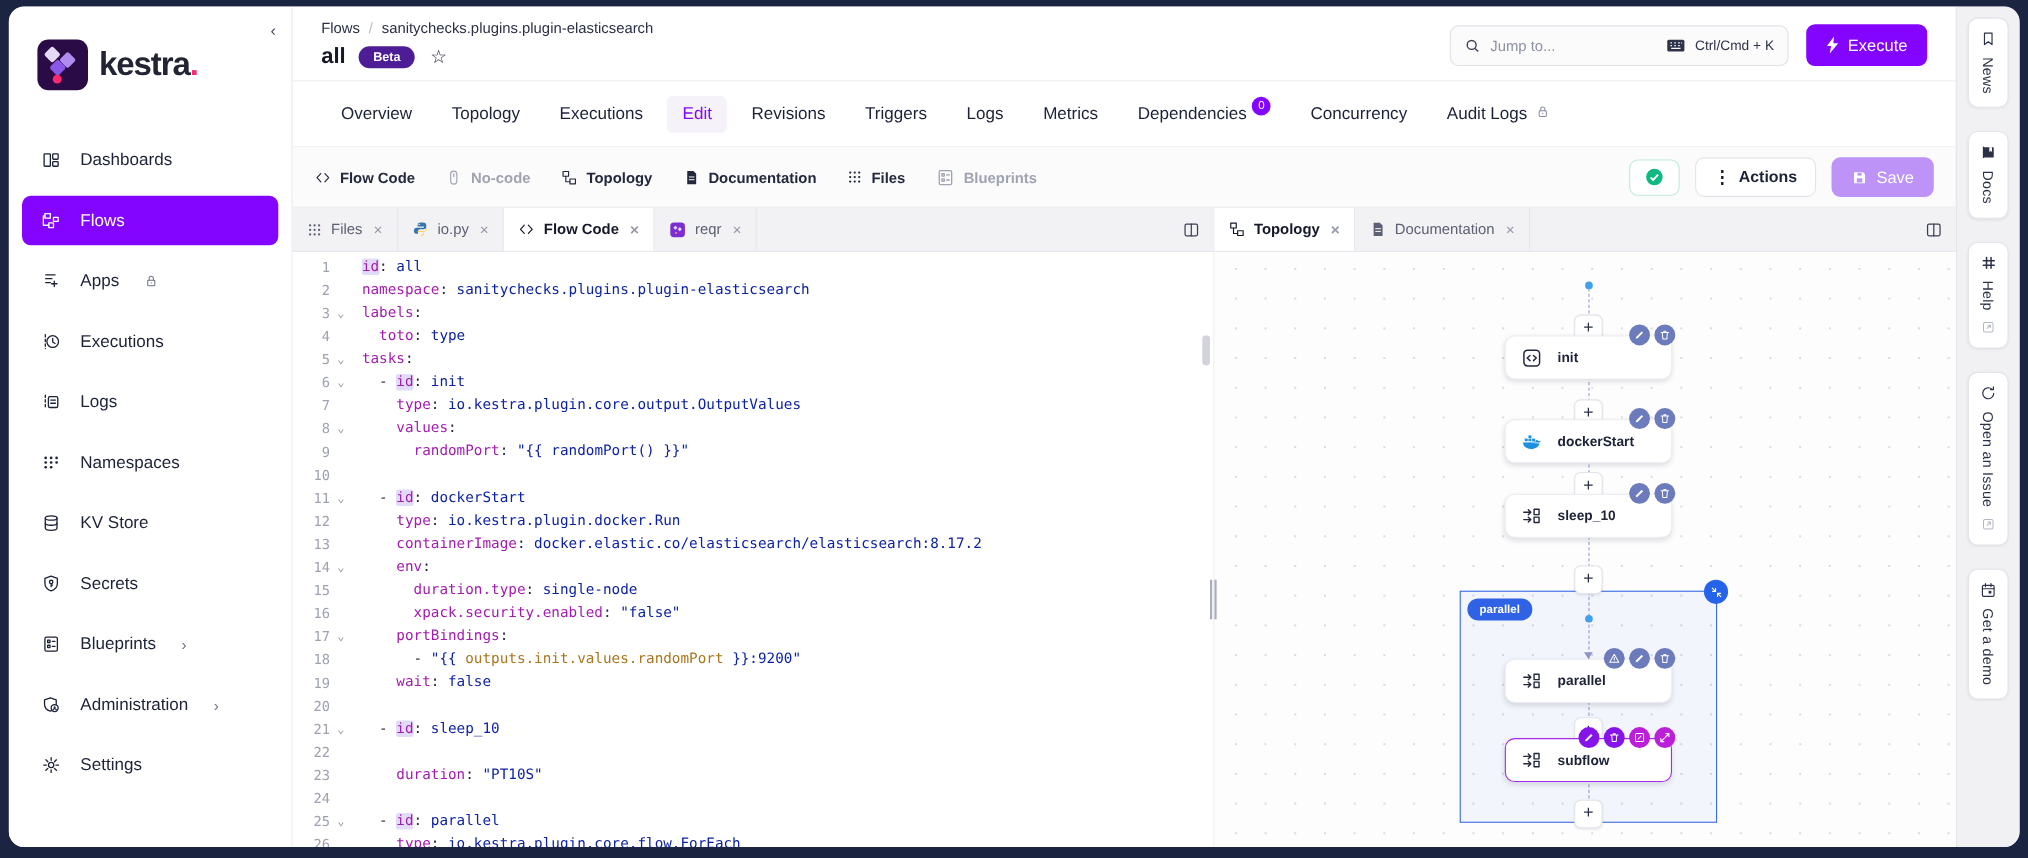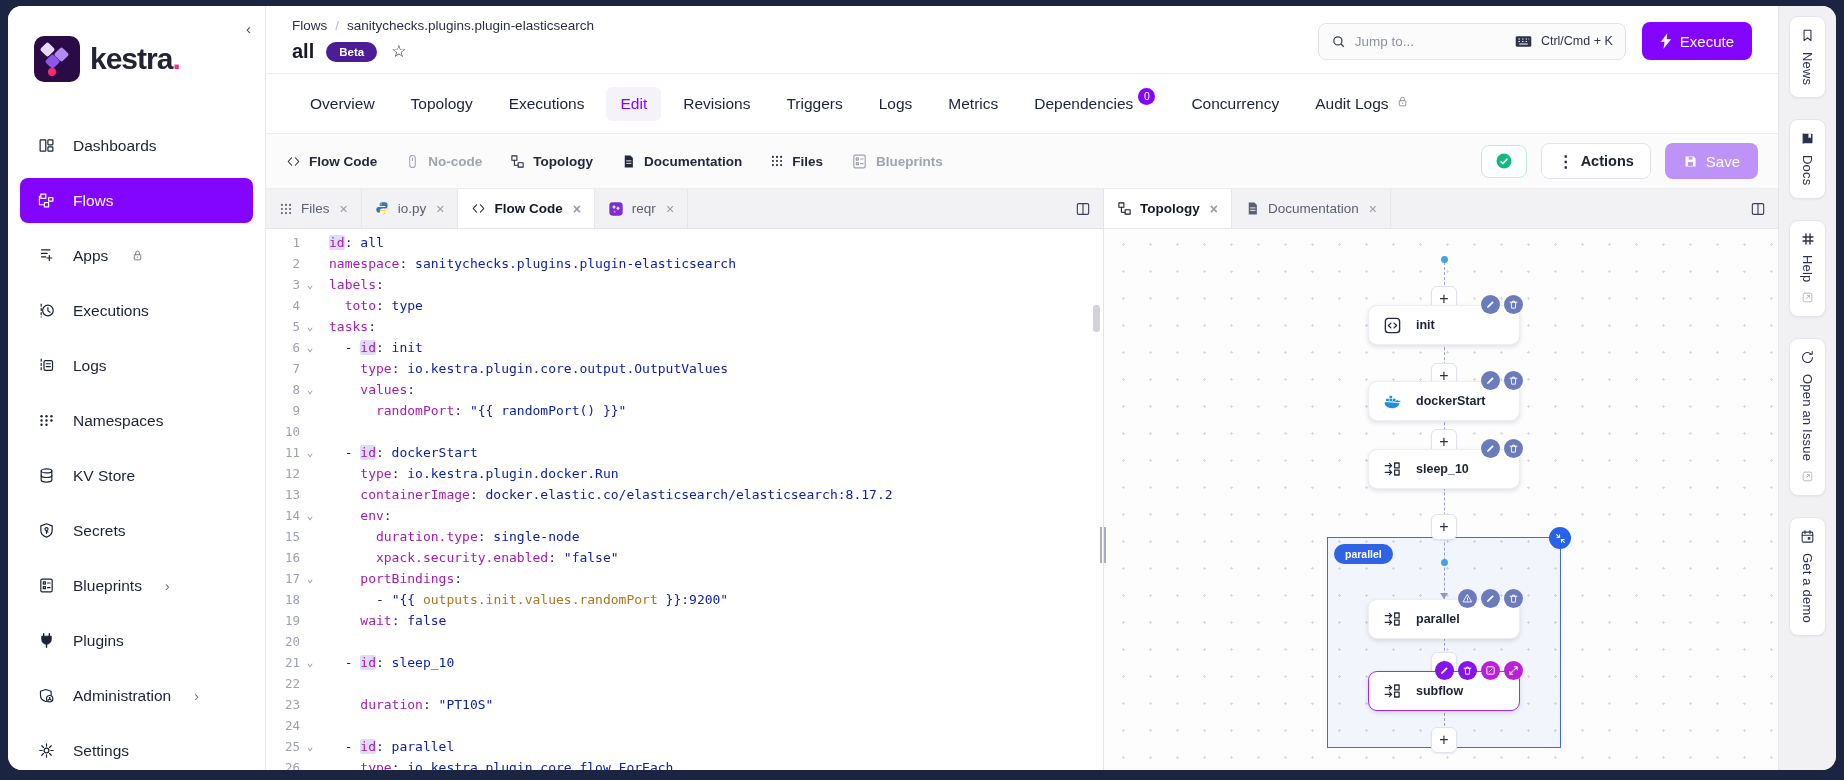--- a/index.html
+++ b/index.html
@@ -245,30 +245,20 @@
               <rect x="7.5" y="13.5" width="3" height="3"></rect>
               <path d="M13.5 15h3.5"></path>
             </svg>
           </span>
           <span>Blueprints</span>
           <span class="chev">›</span>
         </div>
         <div class="nav-item">
           <span class="nicon">
             <svg width="17" height="17" viewBox="0 0 24 24" fill="none" stroke="currentColor" stroke-width="1.7" stroke-linecap="round" stroke-linejoin="round">
-              <path d="M8 6V2.5M16 6V2.5" stroke-width="2"></path>
-              <path d="M5.5 6h13v4.5a6.5 6.5 0 0 1-13 0z" fill="currentColor"></path>
-              <path d="M12 17.5v4" stroke-width="2"></path>
-            </svg>
-          </span>
-          <span>Plugins</span>
-        </div>
-        <div class="nav-item">
-          <span class="nicon">
-            <svg width="17" height="17" viewBox="0 0 24 24" fill="none" stroke="currentColor" stroke-width="1.7" stroke-linecap="round" stroke-linejoin="round">
               <path d="M11 3.5 18.5 6v5.5c0 4.6-3 7.6-7.5 9-4.5-1.4-7.5-4.4-7.5-9V6z"></path>
               <circle cx="16.5" cy="16.5" r="4.5" fill="#fff"></circle>
               <circle cx="16.5" cy="15.5" r="1.3" fill="currentColor" stroke="none"></circle>
               <path d="M14.3 18.8c.5-1 1.3-1.5 2.2-1.5s1.7.5 2.2 1.5"></path>
             </svg>
           </span>
           <span>Administration</span>
           <span class="chev">›</span>
         </div>
         <div class="nav-item">

